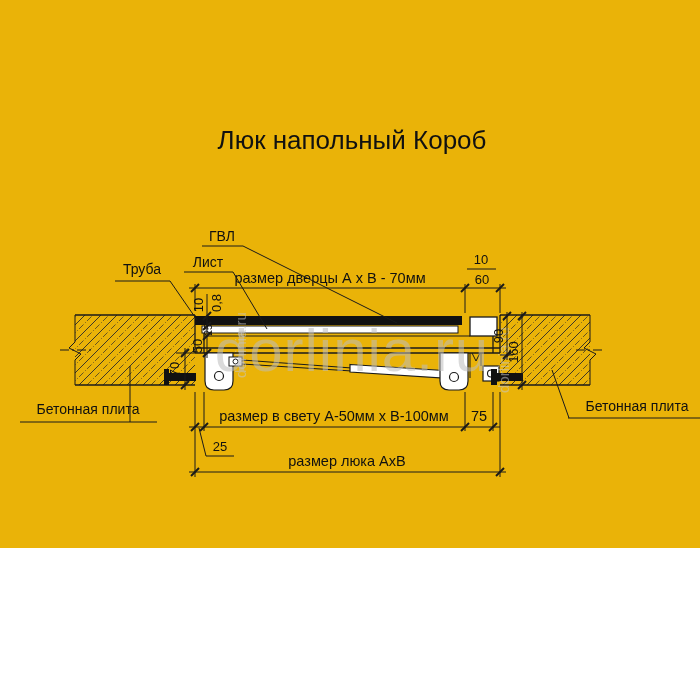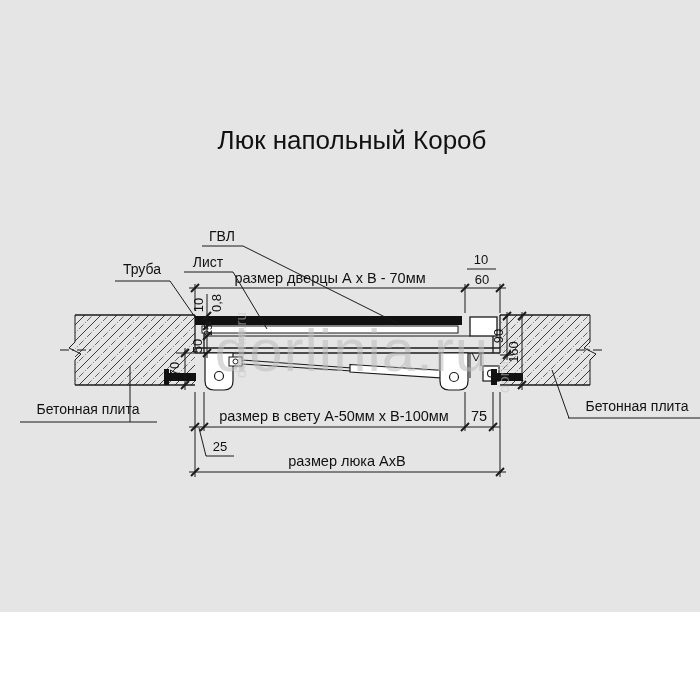--- a/index.html
+++ b/index.html
@@ -1,16 +1,16 @@
 <!DOCTYPE html>
 <html><head>
 <meta charset="utf-8">
 <style>
   html,body{margin:0;padding:0;background:#ffffff;}
-  .page{position:relative;width:700px;height:612px;background:#e5e5e5;overflow:hidden;
+  .page{position:relative;width:700px;height:548px;background:#eab308;overflow:hidden;
         font-family:"Liberation Sans",sans-serif;}
   svg{position:absolute;left:0;top:0;}
   svg text{fill:#111;}
   .title{font:26px "Liberation Sans",sans-serif;text-anchor:middle;}
   .dim{font:14.5px "Liberation Sans",sans-serif;text-anchor:middle;}
   .dim13{font:13px "Liberation Sans",sans-serif;text-anchor:middle;}
   .dim10{font:10.5px "Liberation Sans",sans-serif;text-anchor:middle;}
   .callout{font:14px "Liberation Sans",sans-serif;text-anchor:middle;}
   .wm-main{font:60px "Liberation Sans",sans-serif;text-anchor:middle;fill:#bdbdbd;opacity:.55;letter-spacing:1px;}
   .wm-side{font:15px "Liberation Sans",sans-serif;text-anchor:middle;fill:#c6c6c6;opacity:.55;}

